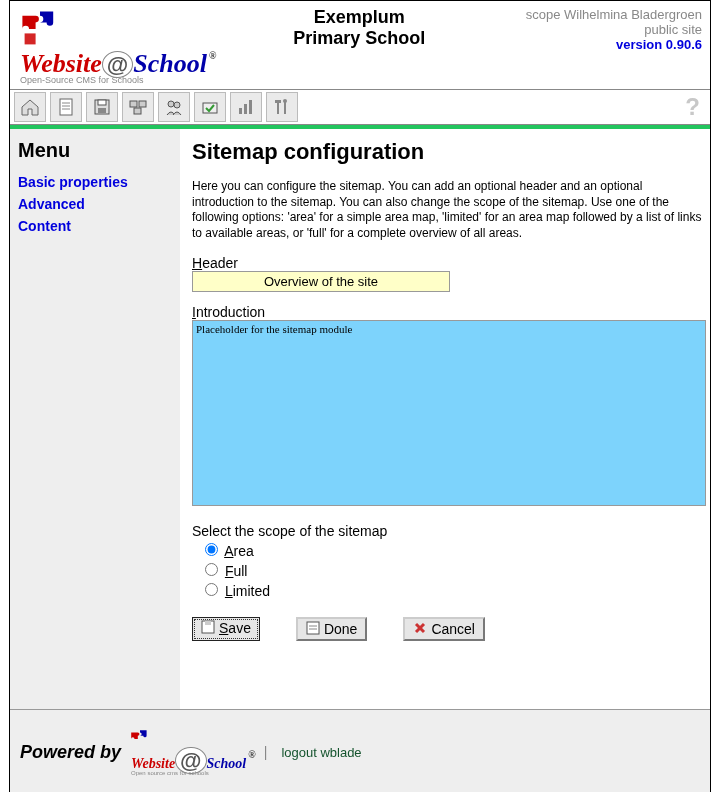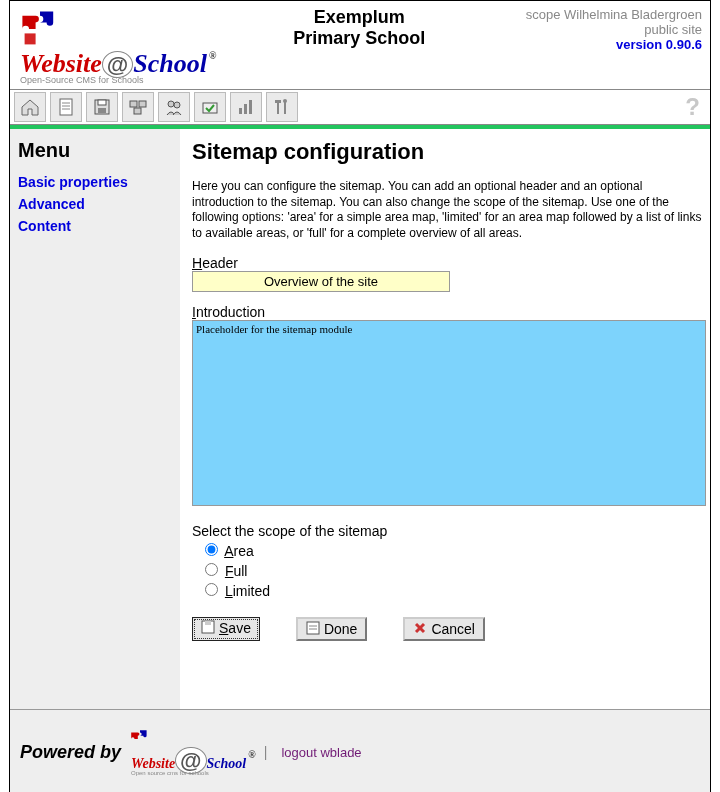--- a/index.html
+++ b/index.html
@@ -202,21 +202,21 @@
     gap: 8px;
   }
   .footer .poweredby {
     font-weight: bold;
     font-style: italic;
     font-size: 18px;
   }
   .footer .small-logo .logo-main { font-size: 14px; }
   .footer .small-logo .logo-sub { font-size: 6px; }
   .footer .small-logo .puzzle-logo { width: 22px; height: 22px; }
-  .footer .logout-small { color: #701a75; font-size: 13px; margin-left: 6px;}
+  .footer .logout-small { color: #14532d; font-size: 13px; margin-left: 6px;}
   .footer .sep { color:#888; }
 </style>
 </head>
 <body>
 
 <div class="wrapper">
 
   <div class="header">
     <div class="logo-area">
       <svg class="puzzle-logo" viewBox="0 0 40 40">

